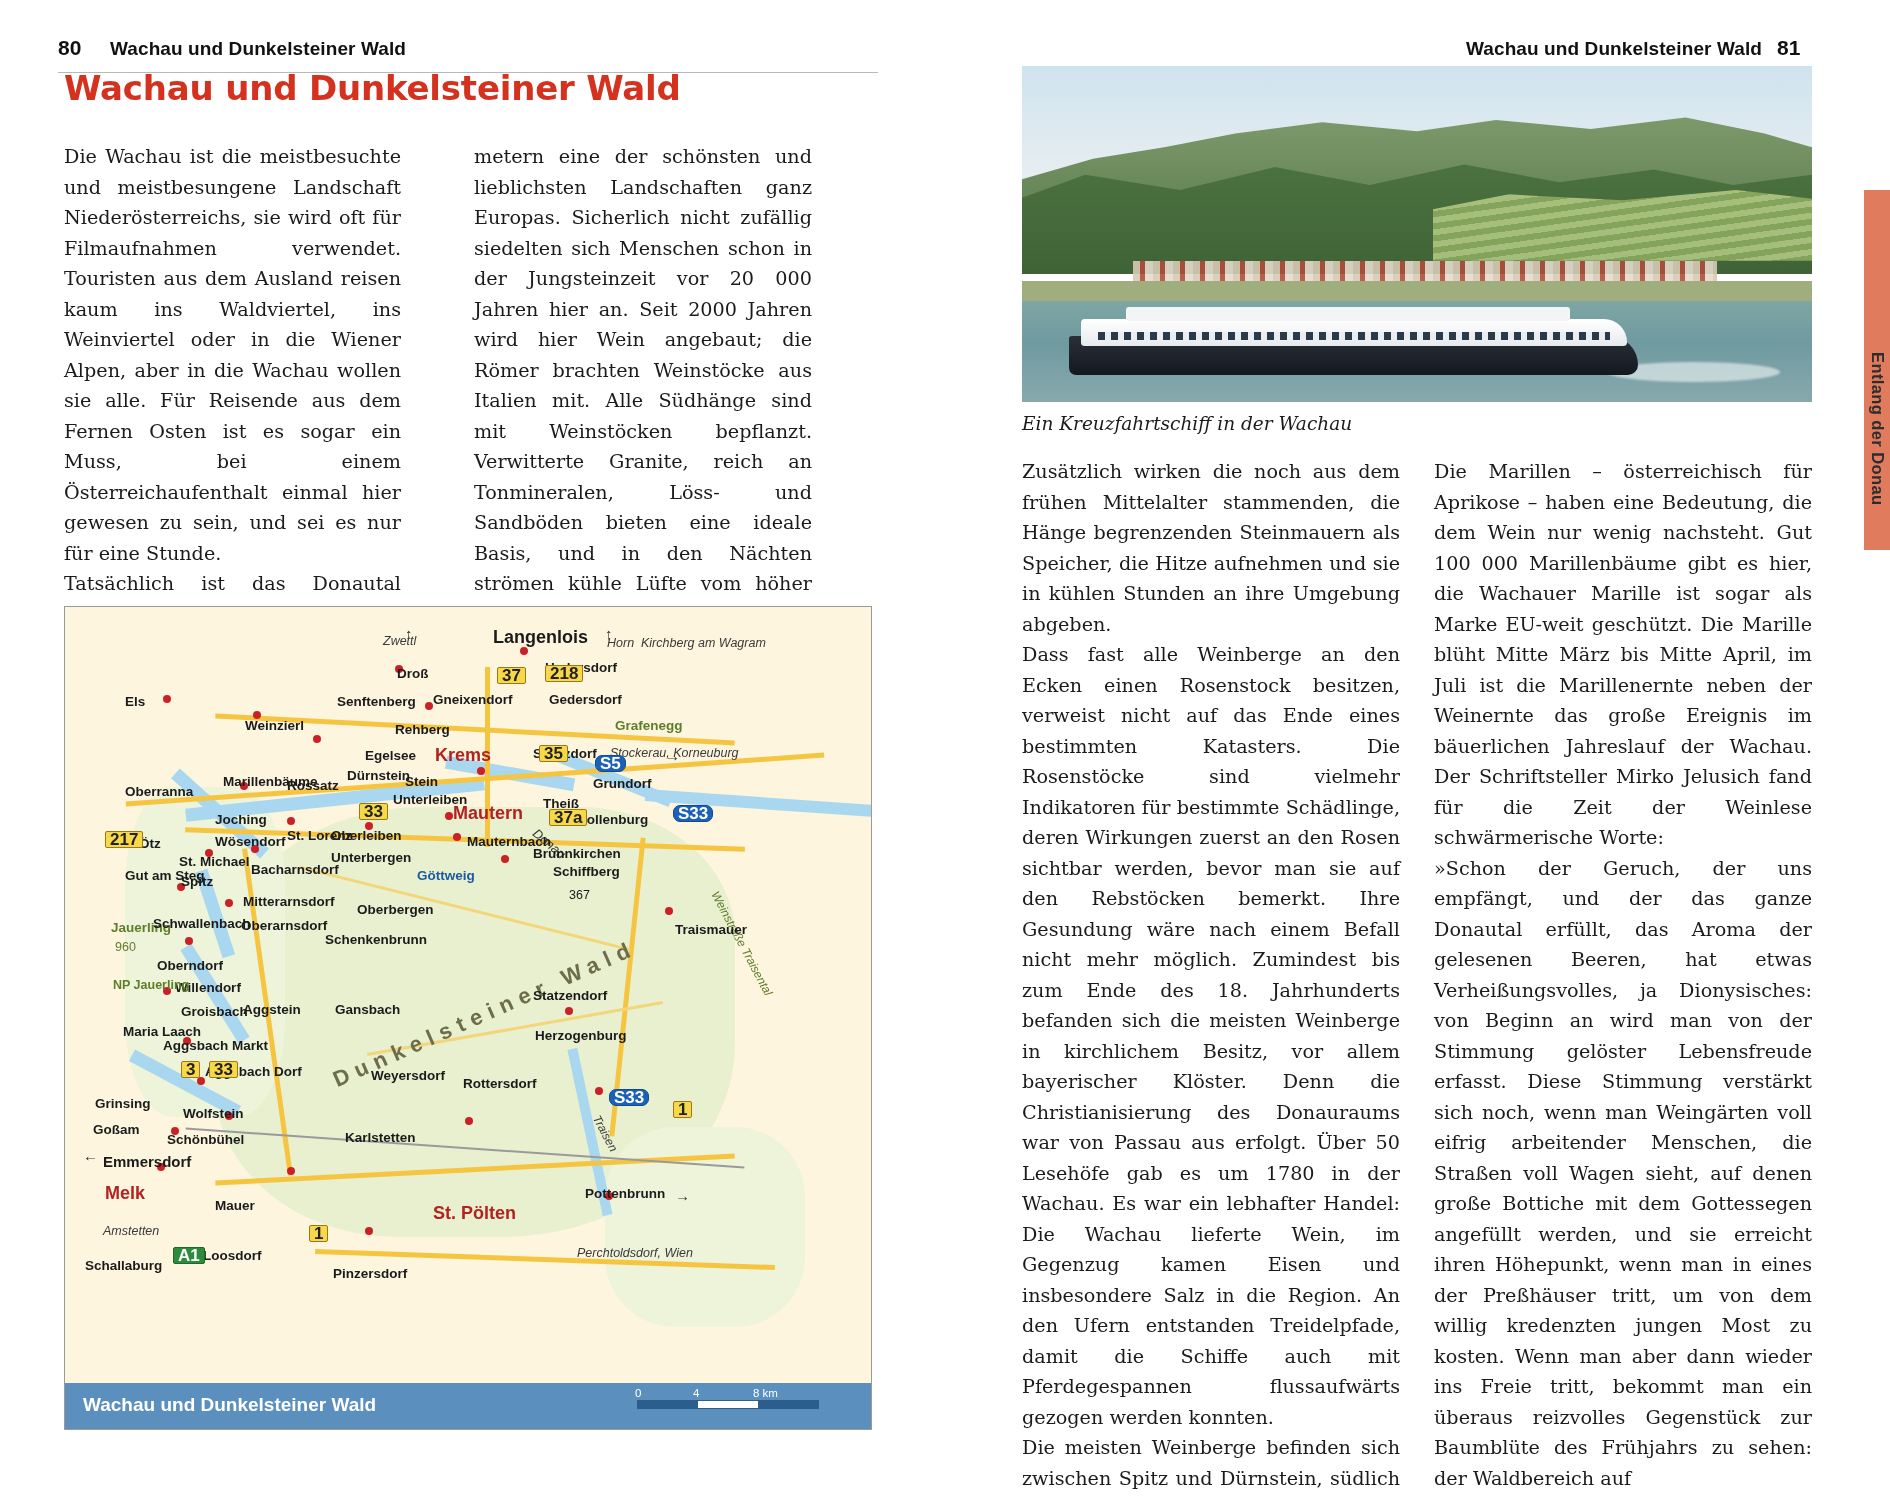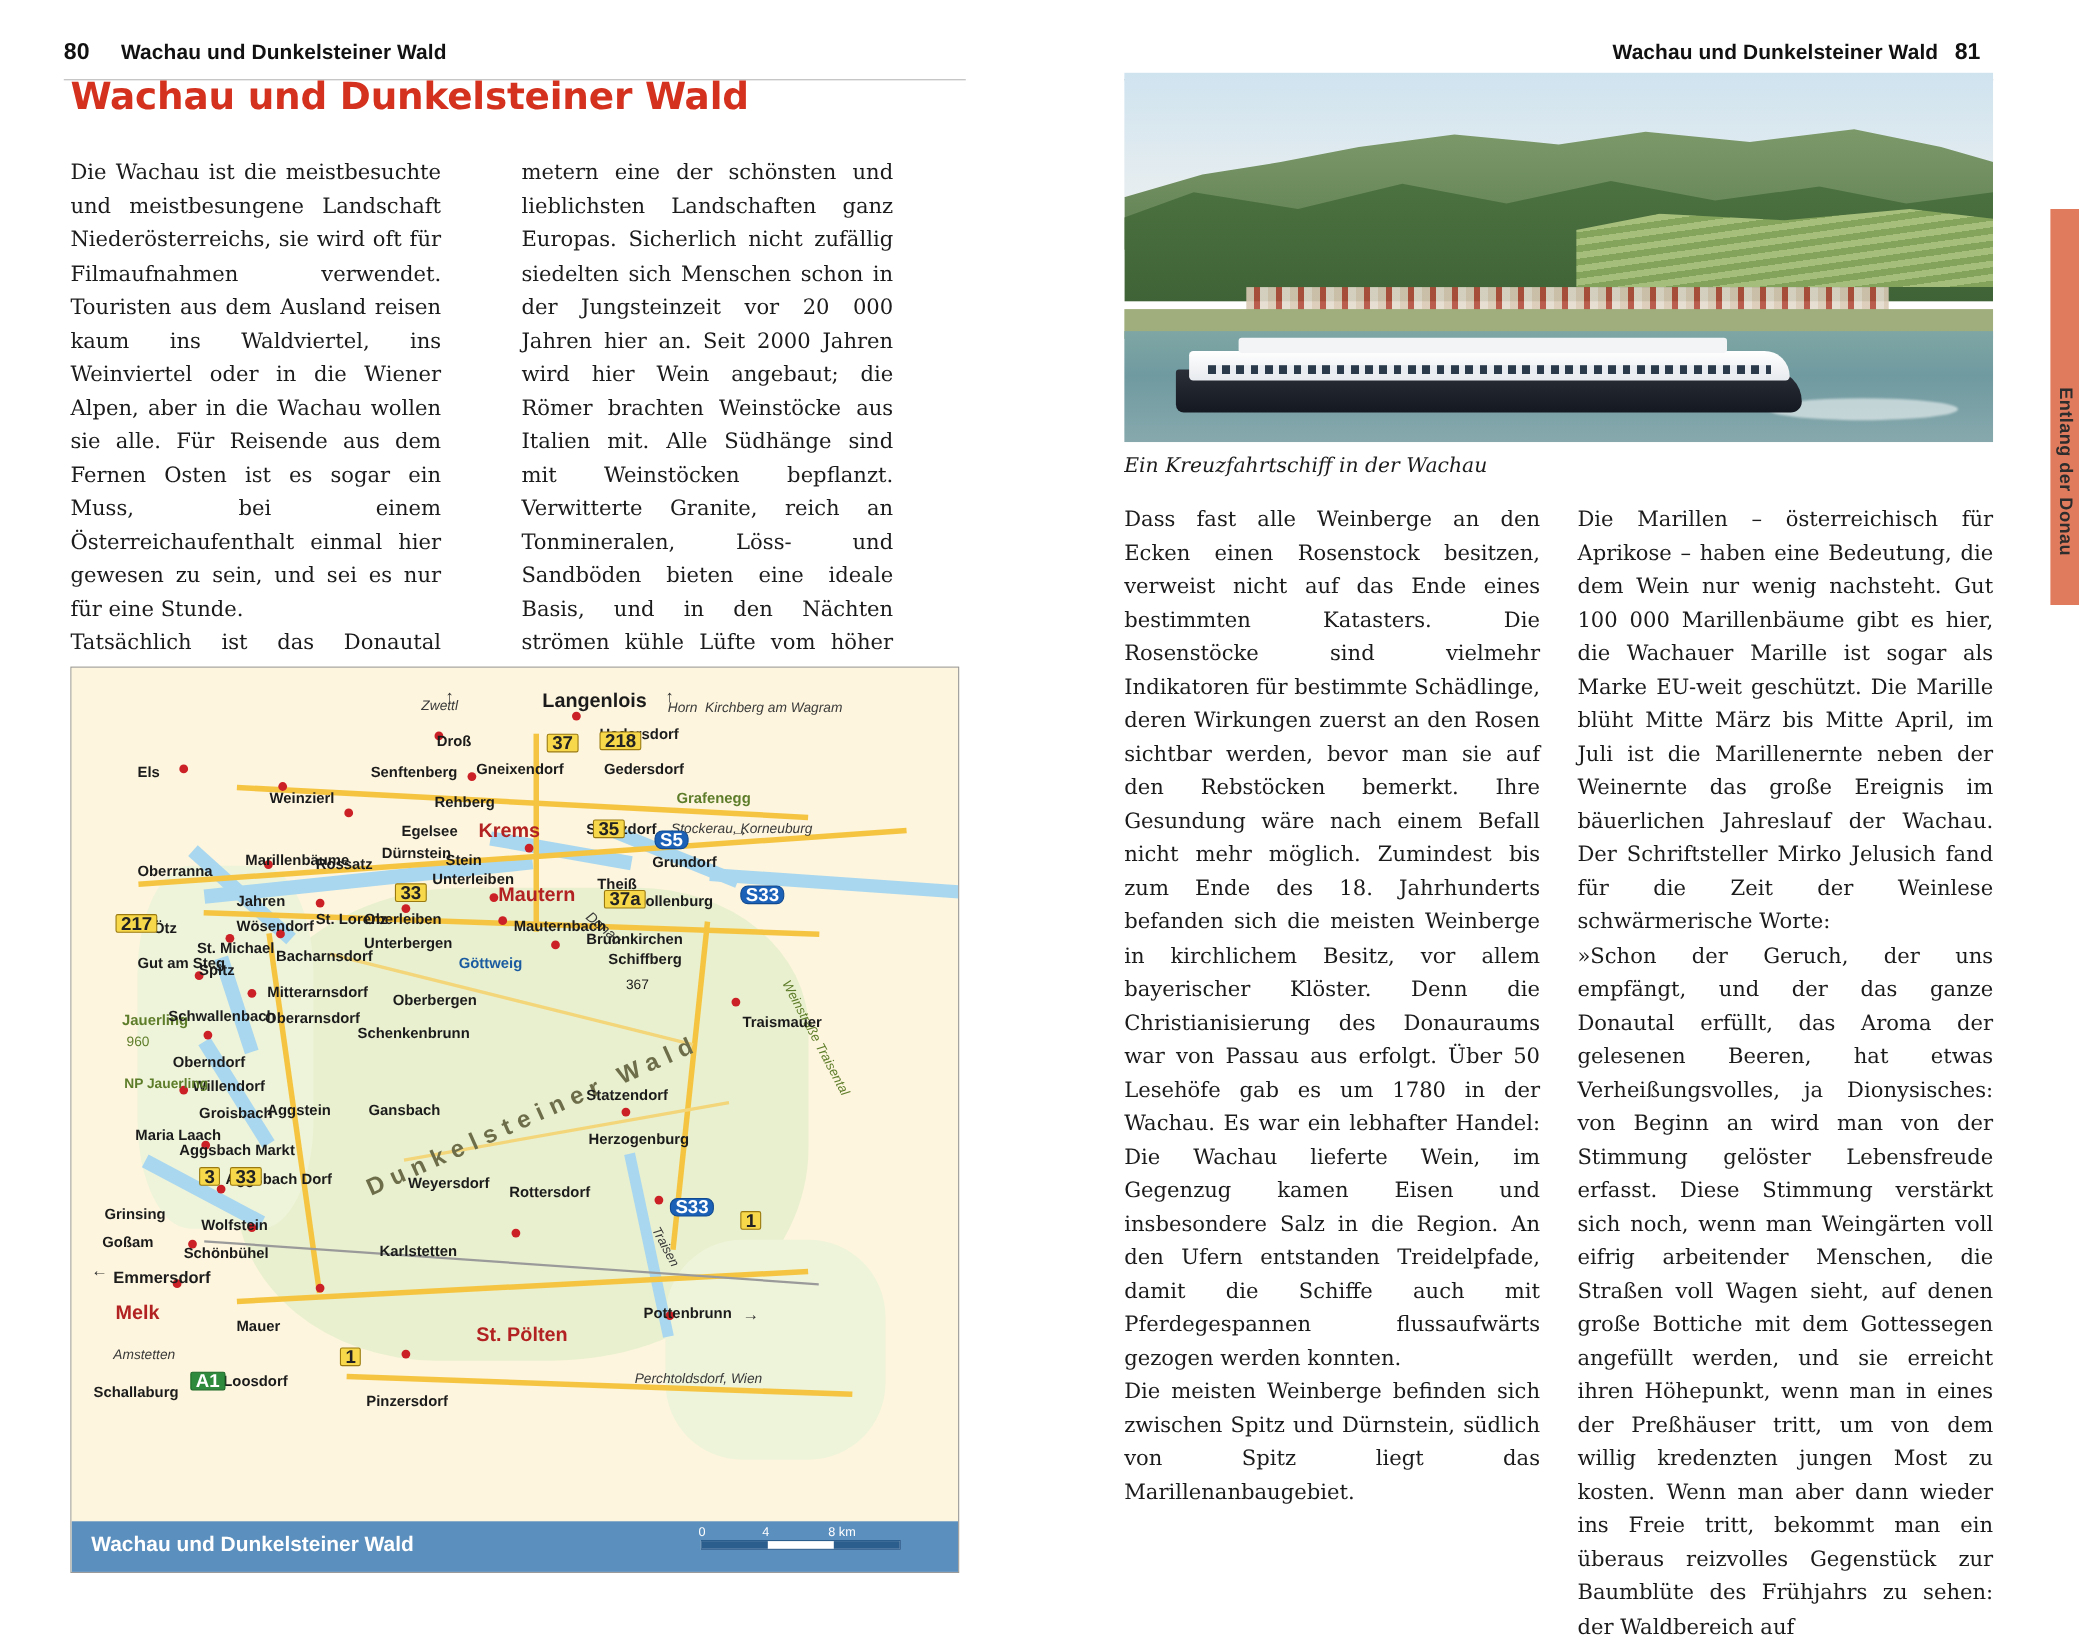--- a/index.html
+++ b/index.html
@@ -251,21 +251,21 @@
       <div class="lbl city" style="left:370px;top:142px;color:#b22222;">Krems</div>
       <div class="lbl town" style="left:468px;top:140px;">Stratzdorf</div>
       <div class="lbl it" style="left:545px;top:140px;">Stockerau, Korneuburg</div>
       <div class="lbl town" style="left:158px;top:168px;">Marillenbäume</div>
       <div class="lbl town" style="left:222px;top:172px;">Rossatz</div>
       <div class="lbl town" style="left:282px;top:162px;">Dürnstein</div>
       <div class="lbl town" style="left:340px;top:168px;">Stein</div>
       <div class="lbl town" style="left:328px;top:186px;">Unterleiben</div>
       <div class="lbl town" style="left:60px;top:178px;">Oberranna</div>
       <div class="lbl town" style="left:528px;top:170px;">Grundorf</div>
-      <div class="lbl town" style="left:150px;top:206px;">Jahren</div>
+      <div class="lbl town" style="left:150px;top:206px;">Joching</div>
       <div class="lbl city" style="left:388px;top:200px;color:#b22222;">Mautern</div>
       <div class="lbl town" style="left:478px;top:190px;">Theiß</div>
       <div class="lbl town" style="left:512px;top:206px;">Hollenburg</div>
       <div class="lbl town" style="left:74px;top:230px;">Ötz</div>
       <div class="lbl town" style="left:150px;top:228px;">Wösendorf</div>
       <div class="lbl town" style="left:222px;top:222px;">St. Lorenz</div>
       <div class="lbl town" style="left:266px;top:222px;">Oberleiben</div>
       <div class="lbl town" style="left:402px;top:228px;">Mauternbach</div>
       <div class="lbl town" style="left:114px;top:248px;">St. Michael</div>
       <div class="lbl town" style="left:266px;top:244px;">Unterbergen</div>
@@ -362,20 +362,21 @@
       <div class="hull"></div>
       <div class="deck"></div>
       <div class="windows"></div>
       <div class="top"></div>
     </div>
   </div>
 
   <div class="caption">Ein Kreuzfahrtschiff in der Wachau</div>
 
   <div class="col" id="right-col-1">
+      <p>Zusätzlich wirken die noch aus dem frühen Mittelalter stammenden, die Hänge begrenzenden Steinmauern als Speicher, die Hitze aufnehmen und sie in kühlen Stunden an ihre Umgebung abgeben.</p>
       <p>Dass fast alle Weinberge an den Ecken einen Rosenstock besitzen, verweist nicht auf das Ende eines bestimmten Katasters. Die Rosenstöcke sind vielmehr Indikatoren für bestimmte Schädlinge, deren Wirkungen zuerst an den Rosen sichtbar werden, bevor man sie auf den Rebstöcken bemerkt. Ihre Gesundung wäre nach einem Befall nicht mehr möglich. Zumindest bis zum Ende des 18. Jahrhunderts befanden sich die meisten Weinberge in kirchlichem Besitz, vor allem bayerischer Klöster. Denn die Christianisierung des Donauraums war von Passau aus erfolgt. Über 50 Lesehöfe gab es um 1780 in der Wachau. Es war ein lebhafter Handel: Die Wachau lieferte Wein, im Gegenzug kamen Eisen und insbesondere Salz in die Region. An den Ufern entstanden Treidelpfade, damit die Schiffe auch mit Pferdegespannen flussaufwärts gezogen werden konnten.</p>
       <p>Die meisten Weinberge befinden sich zwischen Spitz und Dürnstein, südlich von Spitz liegt das Marillenanbaugebiet.</p>
     </div>
   <div class="col" id="right-col-2">
       <p>Die Marillen – österreichisch für Aprikose – haben eine Bedeutung, die dem Wein nur wenig nachsteht. Gut 100 000 Marillenbäume gibt es hier, die Wachauer Marille ist sogar als Marke EU-weit geschützt. Die Marille blüht Mitte März bis Mitte April, im Juli ist die Marillenernte neben der Weinernte das große Ereignis im bäuerlichen Jahreslauf der Wachau. Der Schriftsteller Mirko Jelusich fand für die Zeit der Weinlese schwärmerische Worte:</p>
       <p>»Schon der Geruch, der uns empfängt, und der das ganze Donautal erfüllt, das Aroma der gelesenen Beeren, hat etwas Verheißungsvolles, ja Dionysisches: von Beginn an wird man von der Stimmung gelöster Lebensfreude erfasst. Diese Stimmung verstärkt sich noch, wenn man Weingärten voll eifrig arbeitender Menschen, die Straßen voll Wagen sieht, auf denen große Bottiche mit dem Gottessegen angefüllt werden, und sie erreicht ihren Höhepunkt, wenn man in eines der Preßhäuser tritt, um von dem willig kredenzten jungen Most zu kosten. Wenn man aber dann wieder ins Freie tritt, bekommt man ein überaus reizvolles Gegenstück zur Baumblüte des Frühjahrs zu sehen: der Waldbereich auf</p>
     </div>
 
   <div class="sidetab"></div>
   <div class="sidetab-label">Entlang der Donau</div>

